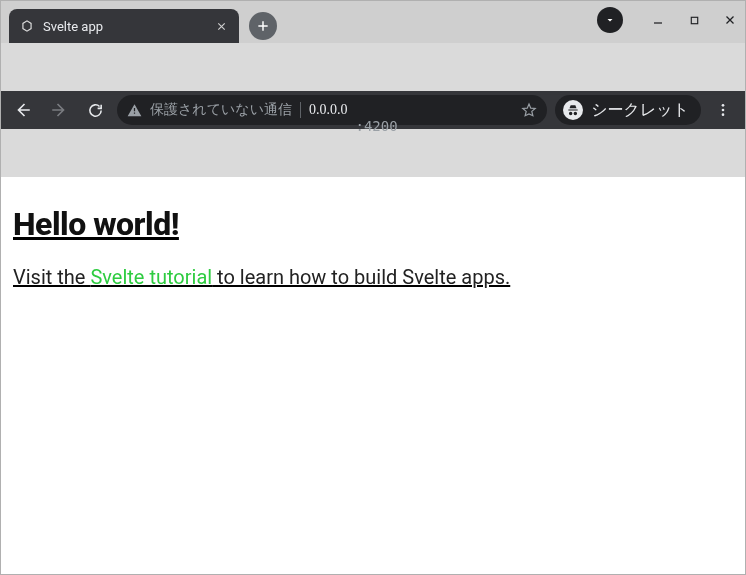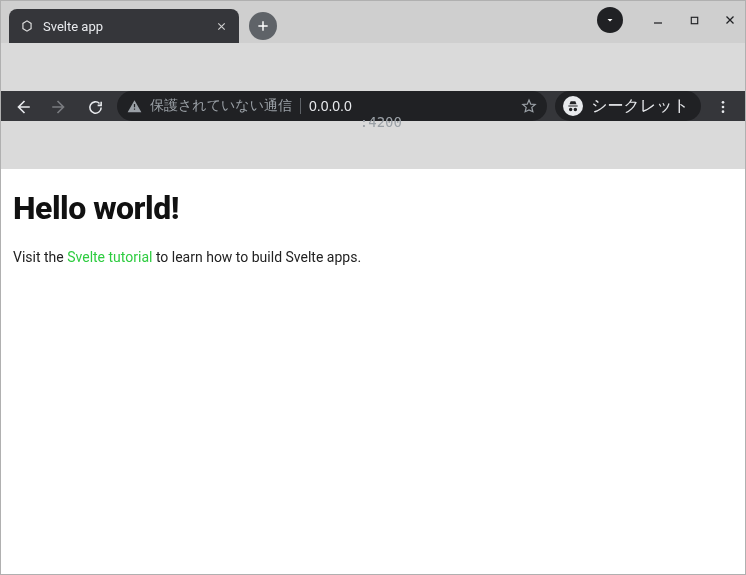--- a/index.html
+++ b/index.html
@@ -84,24 +84,24 @@
       cursor: pointer;
     }
     .win-btn {
       width: 18px; height: 18px;
       display: inline-flex; align-items: center; justify-content: center;
       color: #202124;
       cursor: pointer;
     }
     
     .toolbar {
-      height: 30px;
+      height: 38px;
       background: #35363a;
       display: flex;
-      align-items: flex-end;
+      align-items: center;
       padding: 0 8px;
       gap: 8px;
     }
     .nav-btn {
       width: 28px; height: 28px;
       display: inline-flex; align-items: center; justify-content: center;
       color: #e8eaed;
       cursor: pointer;
       border-radius: 50%;
     }
@@ -113,21 +113,21 @@
       border-radius: 15px;
       display: flex;
       align-items: center;
       padding: 0 10px;
       gap: 8px;
       color: #9aa0a6;
       font-size: 14px;
     }
     .omni-warn { display: inline-flex; color: #9aa0a6; }
     .omni-sep { width: 1px; height: 16px; background: #5f6368; }
-    .omni-url-host { color: #e8eaed; font-family: Liberation Sans, sans-serif; }
+    .omni-url-host { color: #e8eaed; font-family: Liberation Serif, serif; }
     .omni-url-port { color: #9aa0a6; font-family: ui-monospace, Menlo, Consolas, monospace; margin-top: 31px; }
     .omni-spacer { flex: 1; }
     .omni-star { color: #9aa0a6; cursor: pointer; display: inline-flex; }
     .incognito-badge {
       height: 30px;
       background: #202124;
       border-radius: 15px;
       display: flex;
       align-items: center;
       padding: 0 12px 0 8px;
@@ -145,32 +145,33 @@
     .menu-btn {
       width: 28px; height: 28px;
       display: inline-flex; align-items: center; justify-content: center;
       color: #e8eaed;
       cursor: pointer;
     }
     
     .viewport {
       flex: 1;
       background: #fff;
-      padding: 20px 12px;
+      padding: 28px 12px;
       overflow: auto;
+      text-decoration: underline;
     }
     .page-h1 {
       font-size: 32px;
       font-weight: 800;
       color: #111;
       margin-bottom: 22px;
       letter-spacing: -0.5px;
     }
     .page-p {
-      font-size: 14px;
+      font-size: 20px;
       color: #222;
     }
     .page-p a {
       color: #2ecc40;
       text-decoration: none;
     }
     svg { display: block; }
   </style>
 </head>
 <body>

